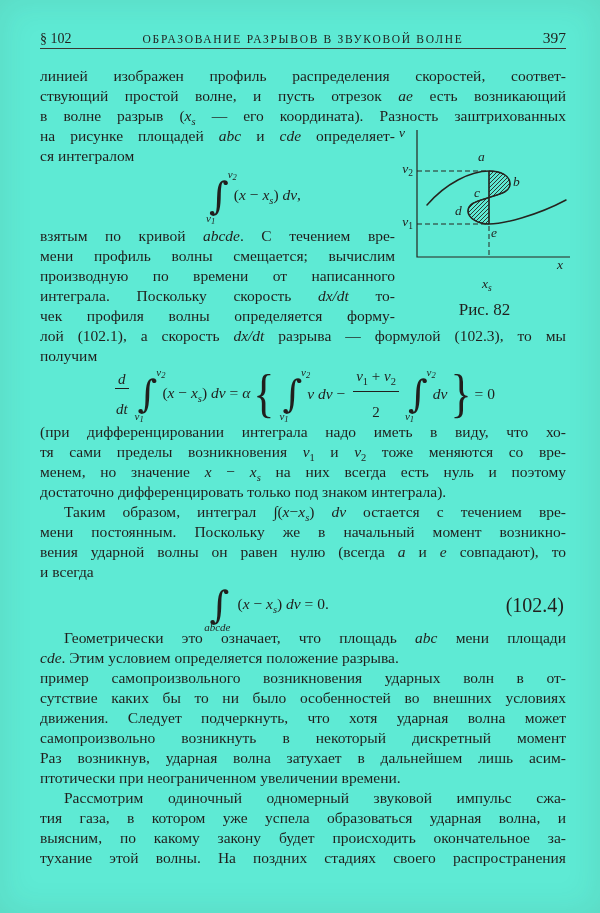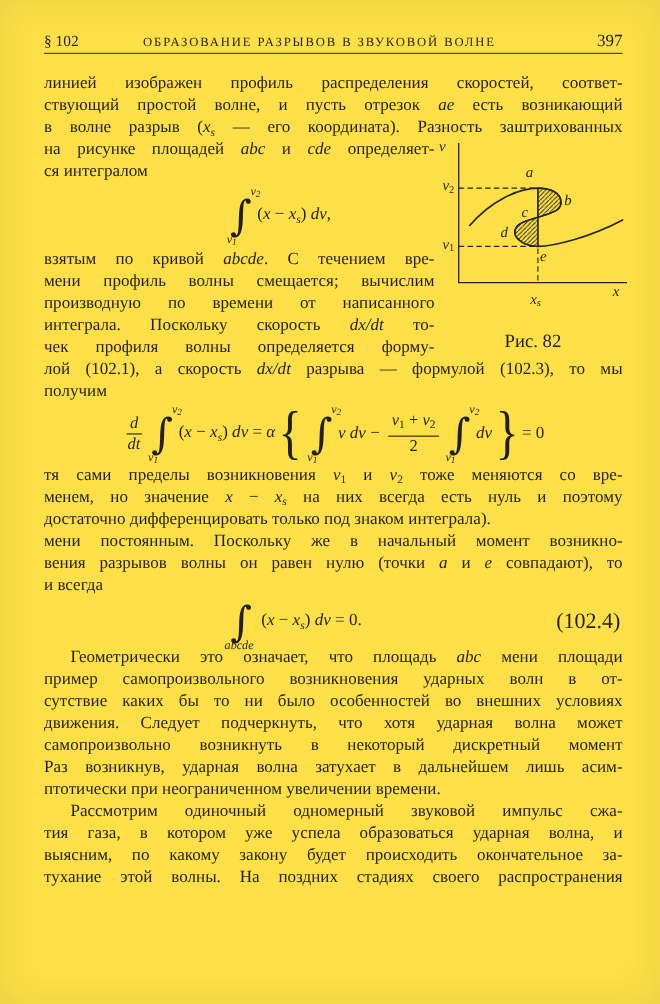--- a/index.html
+++ b/index.html
@@ -1,24 +1,24 @@
 <!DOCTYPE html>
 <html><head>
 <meta charset="utf-8">
 <style>
   html,body{margin:0;padding:0;}
   body{width:600px;height:913px;overflow:hidden;
        font-family:"Liberation Serif","DejaVu Serif",serif;
        color:#211f1d;background:#e8e6e1;}
-  .page{position:relative;width:600px;height:913px;background:#fde047;
+  .page{position:relative;width:600px;height:913px;background:#5eead4;
         box-shadow:inset 0 0 34px rgba(70,58,35,.10);}
   
   .header{position:absolute;left:40px;right:34px;top:29px;display:flex;align-items:baseline;}
   .h-sec{width:90px;font-size:14px;}
-  .h-title{flex:1;font-size:11.5px;letter-spacing:1.7px;}
+  .h-title{flex:1;text-align:center;font-size:11.5px;letter-spacing:1.7px;}
   .h-page{width:90px;text-align:right;font-size:15.5px;}
   .hrule{position:absolute;left:40px;right:34px;top:48px;border-top:1.3px solid #3a3733;}
   
   .content{position:absolute;left:40px;top:66px;width:526px;font-size:15.5px;}
   .ln{height:20px;line-height:20px;text-align:justify;text-align-last:justify;overflow:hidden;}
   .ln.end{text-align-last:left;}
   .ln.w355{width:355px;}
   .ln.ind{text-indent:24px;}
   .k-i{font-style:italic;}
   .k-sub{font-size:10.5px;vertical-align:-3.5px;}
@@ -33,21 +33,21 @@
   .bigint{display:inline-flex;flex-direction:column;align-items:center;margin:0 5px;}
   .int-glyph{font-size:38px;line-height:32px;display:block;font-family:"DejaVu Serif",serif;}
   .lim{font-size:11px;font-style:italic;height:12px;line-height:12px;}
   .lim .k-sub{font-size:8.5px;vertical-align:-2px;}
   .lim-up{align-self:flex-end;transform:translateX(8px);}
   .lim-lo{align-self:flex-start;transform:translateX(-3px);}
   .lim-ctr{align-self:center;transform:translateX(-2px);}
   .fx{white-space:pre;}
   .frac{display:inline-flex;flex-direction:column;align-items:center;line-height:16px;margin:0 4px;font-size:15px;}
   .frac .num{padding:0 3px 1px;border-bottom:1.1px solid currentColor;}
-  .frac .den{padding-top:1px;}
+  .frac .den{padding-top:12px;}
   .brace{font-size:44px;line-height:1;transform:scaleY(1.22);margin:0 3px;font-weight:400;}
   
   .figure{position:absolute;left:391px;top:126px;width:187px;height:196px;}
   .flab{position:absolute;font-size:13.5px;line-height:14px;}
   .flab .k-sub,.flab .k-isub{font-size:9.5px;vertical-align:-2.5px;}
   .lab-v2,.lab-v1{left:0;width:22px;text-align:right;}
   .fig-caption{position:absolute;left:0;top:174px;width:100%;text-align:center;font-size:17px;}
   svg{display:block;}
 </style>
 </head>
@@ -111,40 +111,43 @@
       <span class="bigint">
         <span class="lim lim-up"><span class="k-i">v</span><span class="k-sub">2</span></span>
         <span class="int-glyph">∫</span>
         <span class="lim lim-lo"><span class="k-i">v</span><span class="k-sub">1</span></span>
       </span>
       <span class="fx"><span class="k-i">dv</span></span>
       <span class="brace">}</span>
       <span class="fx"><span>= 0</span></span>
     </div>
 
+    <div class="ln"><span>(при дифференцировании интеграла надо иметь в виду, что хо-</span></div>
     <div class="ln"><span>тя сами пределы возникновения </span><span class="k-i">v</span><span class="k-sub">1</span><span> и </span><span class="k-i">v</span><span class="k-sub">2</span><span> тоже меняются со вре-</span></div>
     <div class="ln"><span>менем, но значение </span><span class="k-i">x</span><span> − </span><span class="k-i">x</span><span class="k-isub">s</span><span> на них всегда есть нуль и поэтому</span></div>
     <div class="ln end"><span>достаточно дифференцировать только под знаком интеграла).</span></div>
+    <div class="ln ind"><span>Таким образом, интеграл </span><span>∫</span><span>(</span><span class="k-i">x</span><span>−</span><span class="k-i">x</span><span class="k-isub">s</span><span>) </span><span class="k-i">dv</span><span> остается с течением вре-</span></div>
     <div class="ln"><span>мени постоянным. Поскольку же в начальный момент возникно-</span></div>
-    <div class="ln"><span>вения разрывов волны он равен нулю (точки </span><span class="k-i">a</span><span> и </span><span class="k-i">e</span><span> совпадают), то</span></div>
+    <div class="ln"><span>вения ударной волны он равен нулю (всегда </span><span class="k-i">a</span><span> и </span><span class="k-i">e</span><span> совпадают), то</span></div>
     <div class="ln end"><span>и всегда</span></div>
 
     <div class="formula f3">
       <span class="mid">
         <span class="bigint">
           <span class="lim"></span>
           <span class="int-glyph">∫</span>
           <span class="lim lim-ctr"><span class="k-i">abcde</span></span>
         </span>
         <span class="fx"><span>(</span><span class="k-i">x</span><span> − </span><span class="k-i">x</span><span class="k-isub">s</span><span>) </span><span class="k-i">dv</span><span> = 0.</span></span>
       </span>
       <span class="eqno">(102.4)</span>
     </div>
 
     <div class="ln ind"><span>Геометрически это означает, что площадь </span><span class="k-i">abc</span><span> мени площади</span></div>
+    <div class="ln end"><span class="k-i">cde</span><span>. Этим условием определяется положение разрыва.</span></div>
     <div class="ln"><span>пример самопроизвольного возникновения ударных волн в от-</span></div>
     <div class="ln"><span>сутствие каких бы то ни было особенностей во внешних условиях</span></div>
     <div class="ln"><span>движения. Следует подчеркнуть, что хотя ударная волна может</span></div>
     <div class="ln"><span>самопроизвольно возникнуть в некоторый дискретный момент</span></div>
     <div class="ln"><span>Раз возникнув, ударная волна затухает в дальнейшем лишь асим-</span></div>
     <div class="ln end"><span>птотически при неограниченном увеличении времени.</span></div>
     <div class="ln ind"><span>Рассмотрим одиночный одномерный звуковой импульс сжа-</span></div>
     <div class="ln"><span>тия газа, в котором уже успела образоваться ударная волна, и</span></div>
     <div class="ln"><span>выясним, по какому закону будет происходить окончательное за-</span></div>
     <div class="ln"><span>тухание этой волны. На поздних стадиях своего распространения</span></div>
@@ -167,18 +170,18 @@
       <path d="M36 79 C55 57 80 45 98 45 C109 45 119 49 119 58 C119 66 109 68 98 71.5 C87 75 77 77 77 85 C77 92 87 98 98 98 C112 98 145 90 175 74" stroke="#26241f" stroke-width="1.5" fill="none" stroke-linecap="round"></path>
     </svg>
     <span class="flab" style="left:8px;top:0px"><span class="k-i">v</span></span>
     <span class="flab lab-v2" style="top:36px"><span class="k-i">v</span><span class="k-sub">2</span></span>
     <span class="flab lab-v1" style="top:89px"><span class="k-i">v</span><span class="k-sub">1</span></span>
     <span class="flab" style="left:87px;top:24px"><span class="k-i">a</span></span>
     <span class="flab" style="left:122px;top:49px"><span class="k-i">b</span></span>
     <span class="flab" style="left:83px;top:60px"><span class="k-i">c</span></span>
     <span class="flab" style="left:64px;top:78px"><span class="k-i">d</span></span>
     <span class="flab" style="left:100px;top:100px"><span class="k-i">e</span></span>
-    <span class="flab" style="left:91px;top:139px"><span class="k-i">x</span><span class="k-isub">s</span></span>
+    <span class="flab" style="left:91px;top:151px"><span class="k-i">x</span><span class="k-isub">s</span></span>
     <span class="flab" style="left:166px;top:132px"><span class="k-i">x</span></span>
     <div class="fig-caption">Рис. 82</div>
   </div>
 
 </div>
 
 </body></html>

